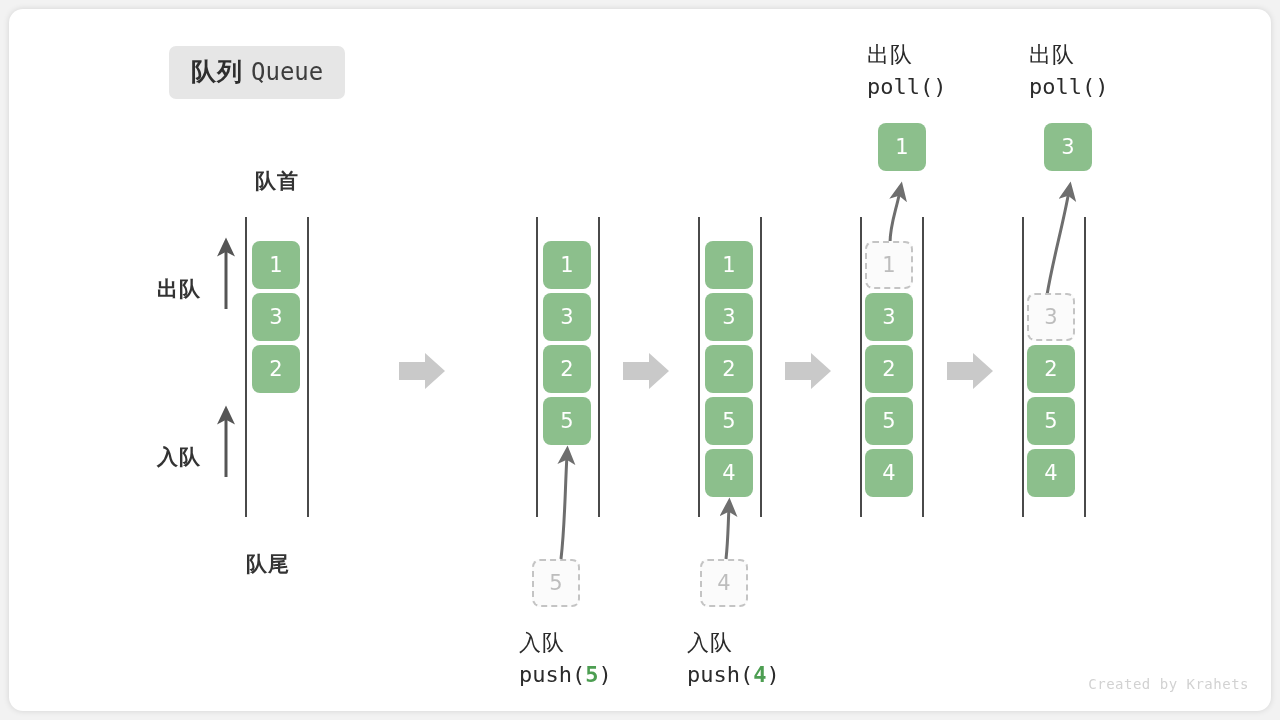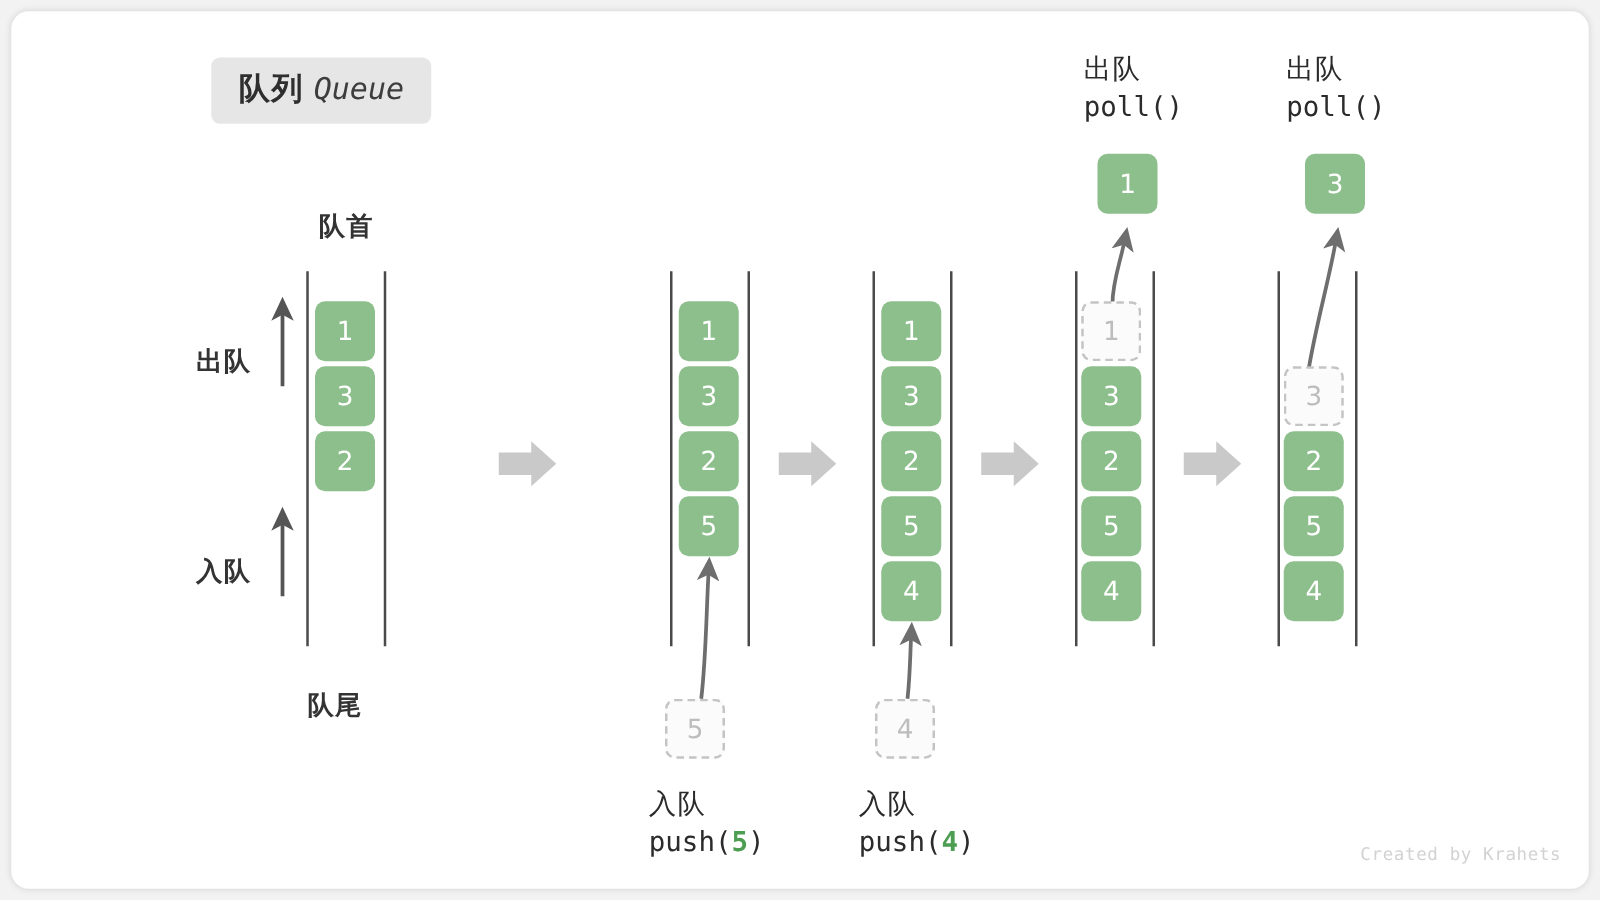--- a/index.html
+++ b/index.html
@@ -38,21 +38,20 @@
     font-size: 25px;
     color: #2e2e2e;
     letter-spacing: 1px;
     text-align: right;
   }
   #title-badge .en {
     font-family: "DejaVu Sans Mono", monospace;
     font-size: 24px;
     color: #3d3d3d;
     margin-left: 8px;
-    font-style: italic;
   }
 
   
   .cn-label {
     font-family: "Liberation Sans", sans-serif;
     font-weight: bold;
     font-size: 21px;
     color: #333333;
     letter-spacing: 1px;
     white-space: nowrap;

